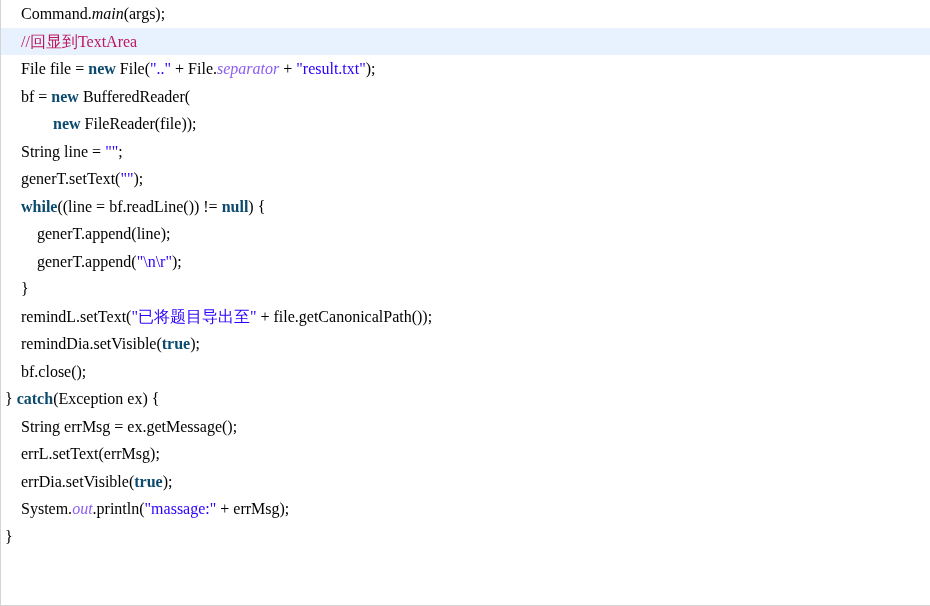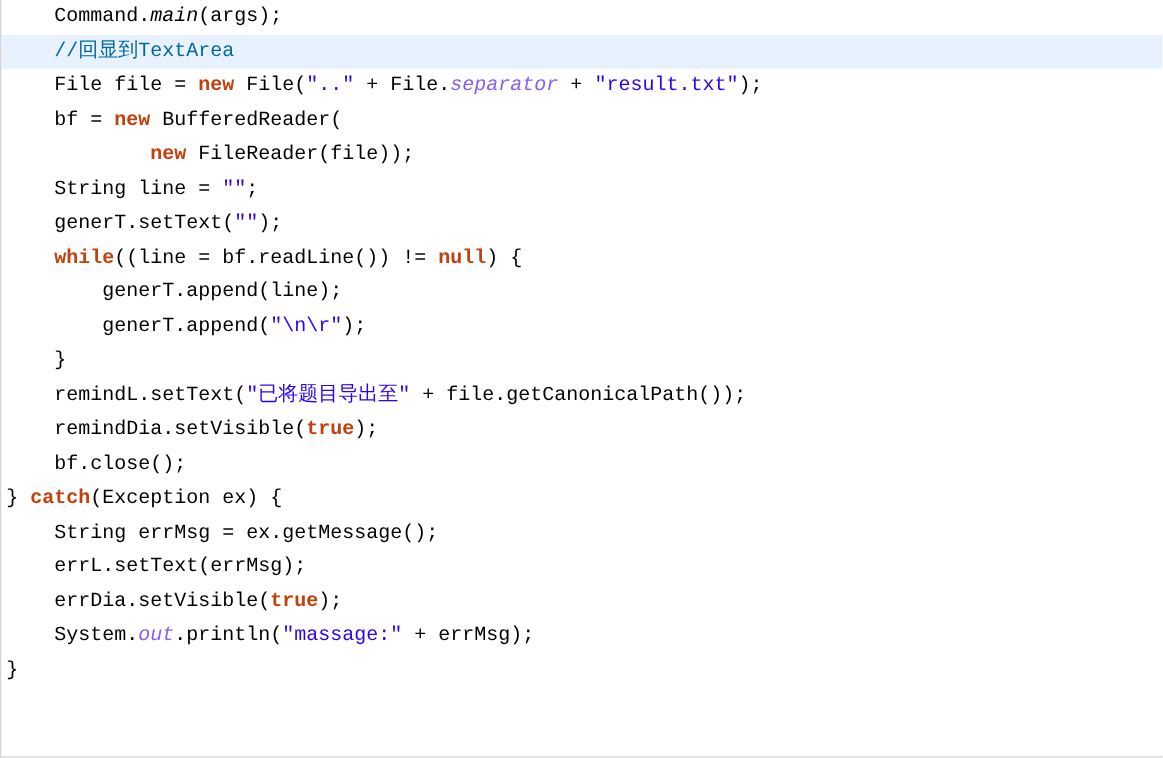--- a/index.html
+++ b/index.html
@@ -12,34 +12,35 @@
       overflow: hidden;
       line-height: 1.72;
       position: relative;
       border-left: 1px solid #d4d4d4;
       border-bottom: 1px solid #d4d4d4;
     }
     .code-area {
       white-space: pre;
       padding: 0;
       padding-left: 4px;
+      font-family: Liberation Serif, serif;
     }
     .line-highlight {
       background: #e8f2fe;
       display: block;
       position: absolute;
       width: 100%;
       height: 27px;
       top: 28px;
       left: 0;
       z-index: -1;
     }
-    .kw { color: #c2410c; font-weight: bold; }
+    .kw { color: #0c4a6e; font-weight: bold; }
     .str { color: #2a00ff; }
-    .com { color: #0369a1; }
+    .com { color: #be185d; }
     .static-field { color: #8b5cf6; font-style: italic; }
     .static-method { font-style: italic; }
     .plain { color: #000000; }
   </style>
 </head>
 <body>
 
 <div class="line-highlight"></div>
 
 <div id="code-container" class="code-area"><div style="position: relative;"><span class="plain">    </span><span class="plain">Command.</span><span class="static-method">main</span><span class="plain">(args);</span></div><div style="position: relative;"><span class="plain">    </span><span class="com">//回显到TextArea</span></div><div style="position: relative;"><span class="plain">    </span><span class="plain">File file = </span><span class="kw">new</span><span class="plain"> File(</span><span class="str">".."</span><span class="plain"> + File.</span><span class="static-field">separator</span><span class="plain"> + </span><span class="str">"result.txt"</span><span class="plain">);</span></div><div style="position: relative;"><span class="plain">    </span><span class="plain">bf = </span><span class="kw">new</span><span class="plain"> BufferedReader(</span></div><div style="position: relative;"><span class="plain">            </span><span class="kw">new</span><span class="plain"> FileReader(file));</span></div><div style="position: relative;"><span class="plain">    </span><span class="plain">String line = </span><span class="str">""</span><span class="plain">;</span></div><div style="position: relative;"><span class="plain">    </span><span class="plain">generT.setText(</span><span class="str">""</span><span class="plain">);</span></div><div style="position: relative;"><span class="plain">    </span><span class="kw">while</span><span class="plain">((line = bf.readLine()) != </span><span class="kw">null</span><span class="plain">) {</span></div><div style="position: relative;"><span class="plain">        </span><span class="plain">generT.append(line);</span></div><div style="position: relative;"><span class="plain">        </span><span class="plain">generT.append(</span><span class="str">"\n\r"</span><span class="plain">);</span></div><div style="position: relative;"><span class="plain">    </span><span class="plain">}</span></div><div style="position: relative;"><span class="plain">    </span><span class="plain">remindL.setText(</span><span class="str">"已将题目导出至"</span><span class="plain"> + file.getCanonicalPath());</span></div><div style="position: relative;"><span class="plain">    </span><span class="plain">remindDia.setVisible(</span><span class="kw">true</span><span class="plain">);</span></div><div style="position: relative;"><span class="plain">    </span><span class="plain">bf.close();</span></div><div style="position: relative;"><span class="plain"></span><span class="plain">} </span><span class="kw">catch</span><span class="plain">(Exception ex) {</span></div><div style="position: relative;"><span class="plain">    </span><span class="plain">String errMsg = ex.getMessage();</span></div><div style="position: relative;"><span class="plain">    </span><span class="plain">errL.setText(errMsg);</span></div><div style="position: relative;"><span class="plain">    </span><span class="plain">errDia.setVisible(</span><span class="kw">true</span><span class="plain">);</span></div><div style="position: relative;"><span class="plain">    </span><span class="plain">System.</span><span class="static-field">out</span><span class="plain">.println(</span><span class="str">"massage:"</span><span class="plain"> + errMsg);</span></div><div style="position: relative;"><span class="plain"></span><span class="plain">}</span></div></div>

